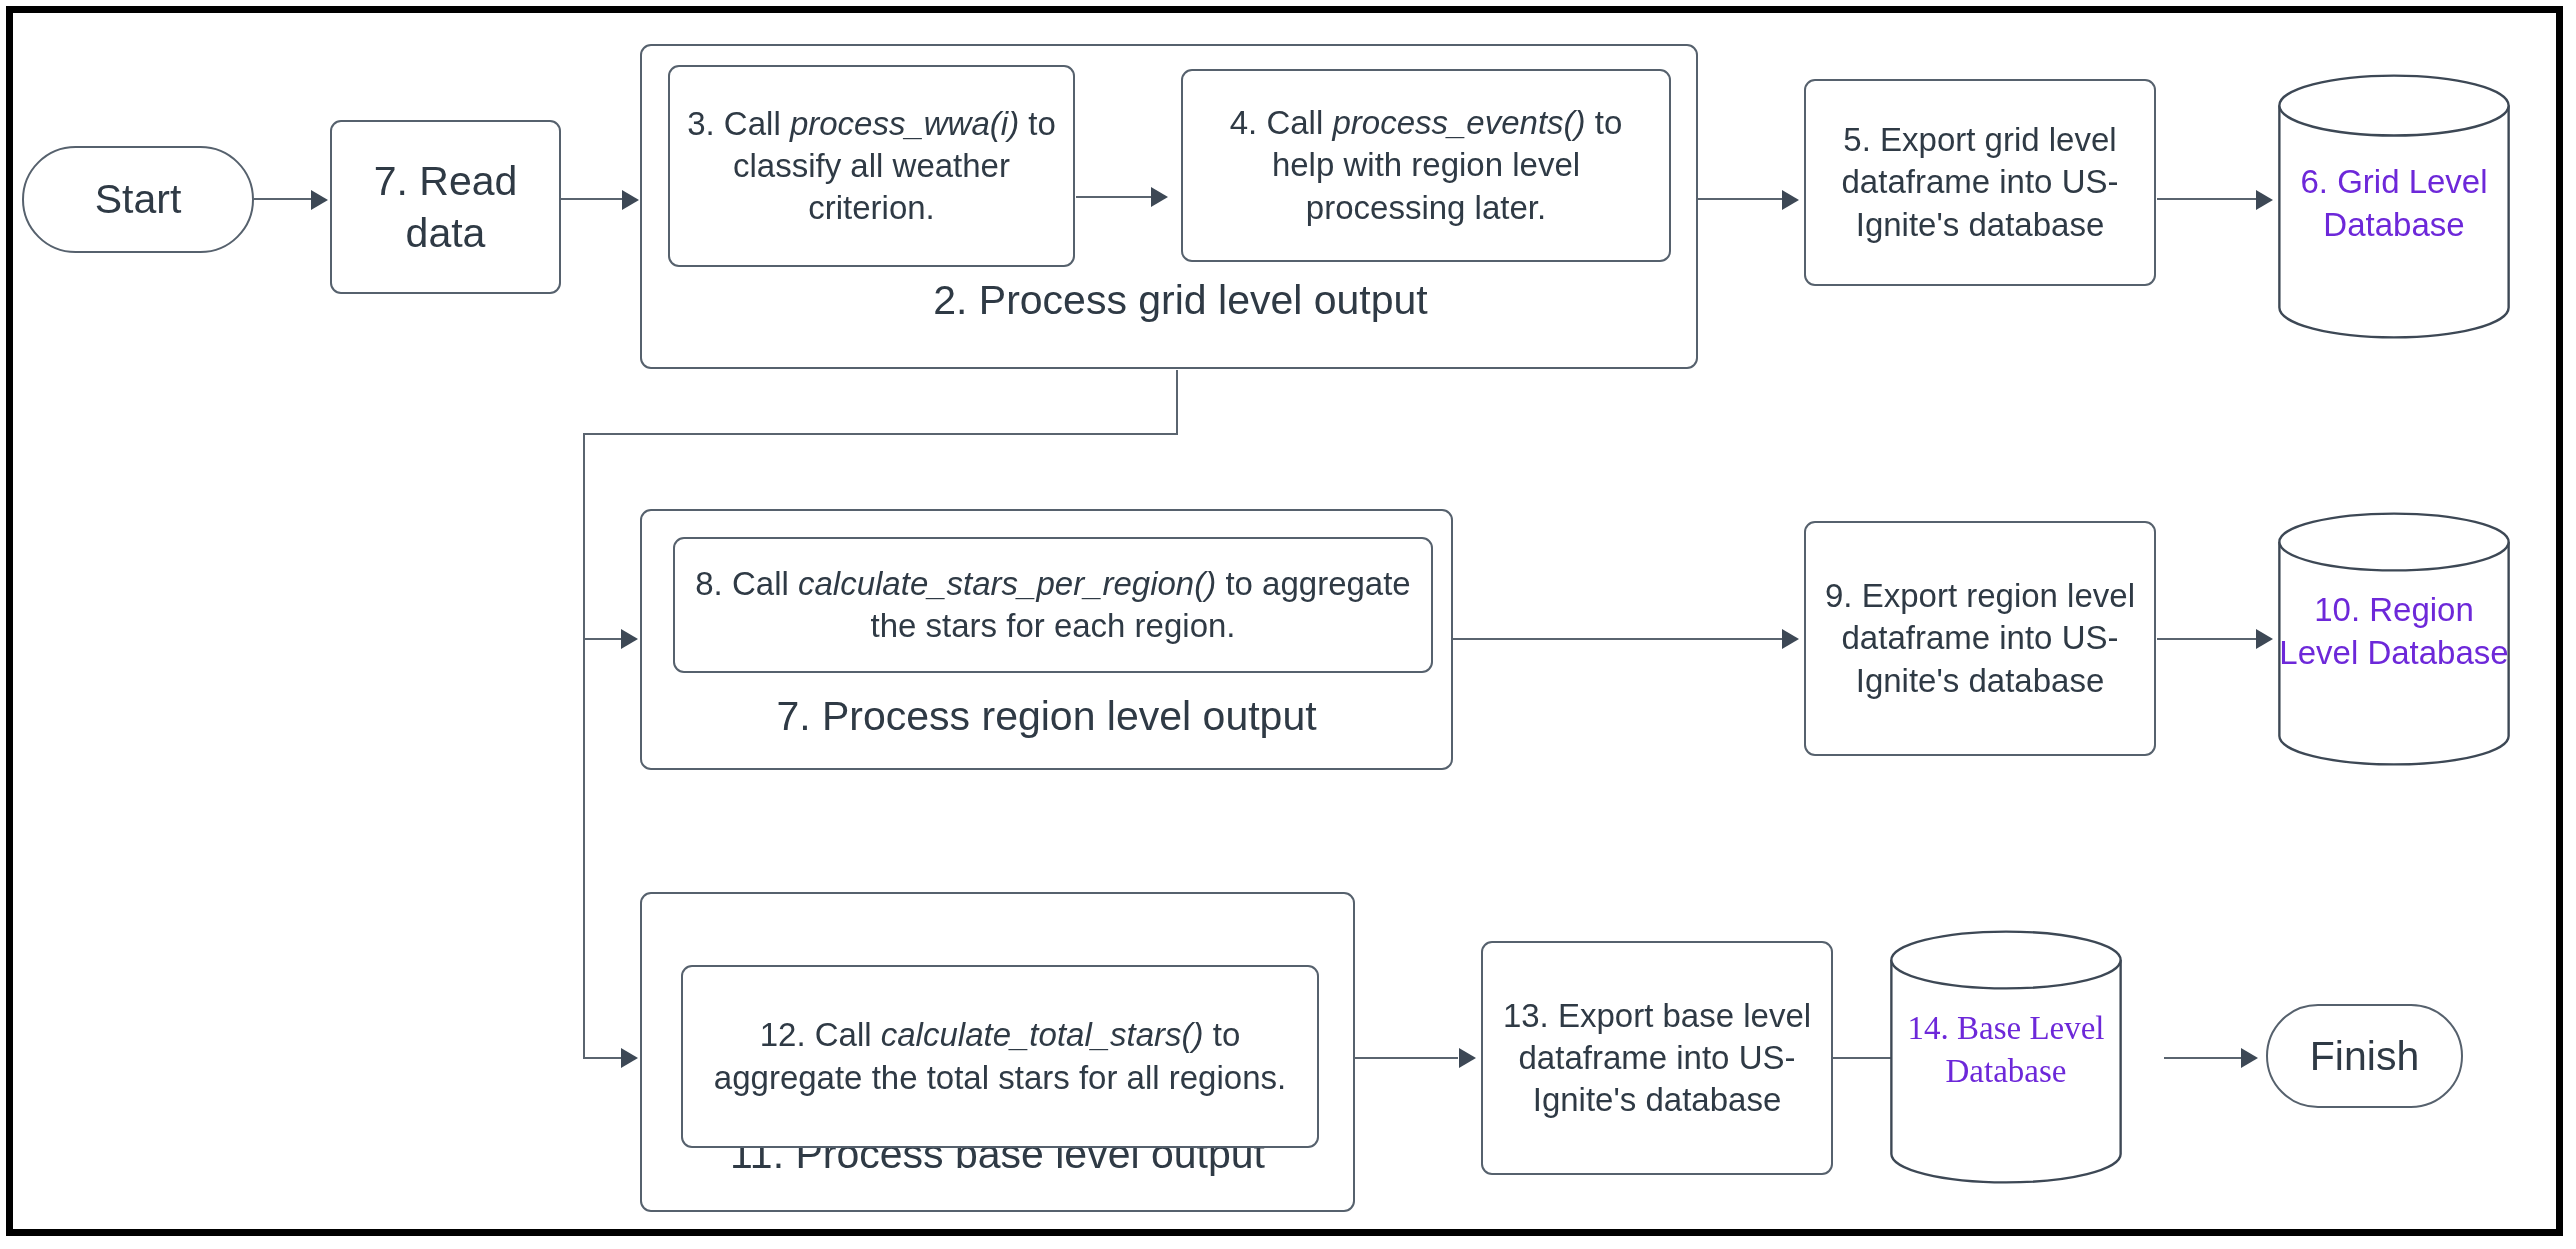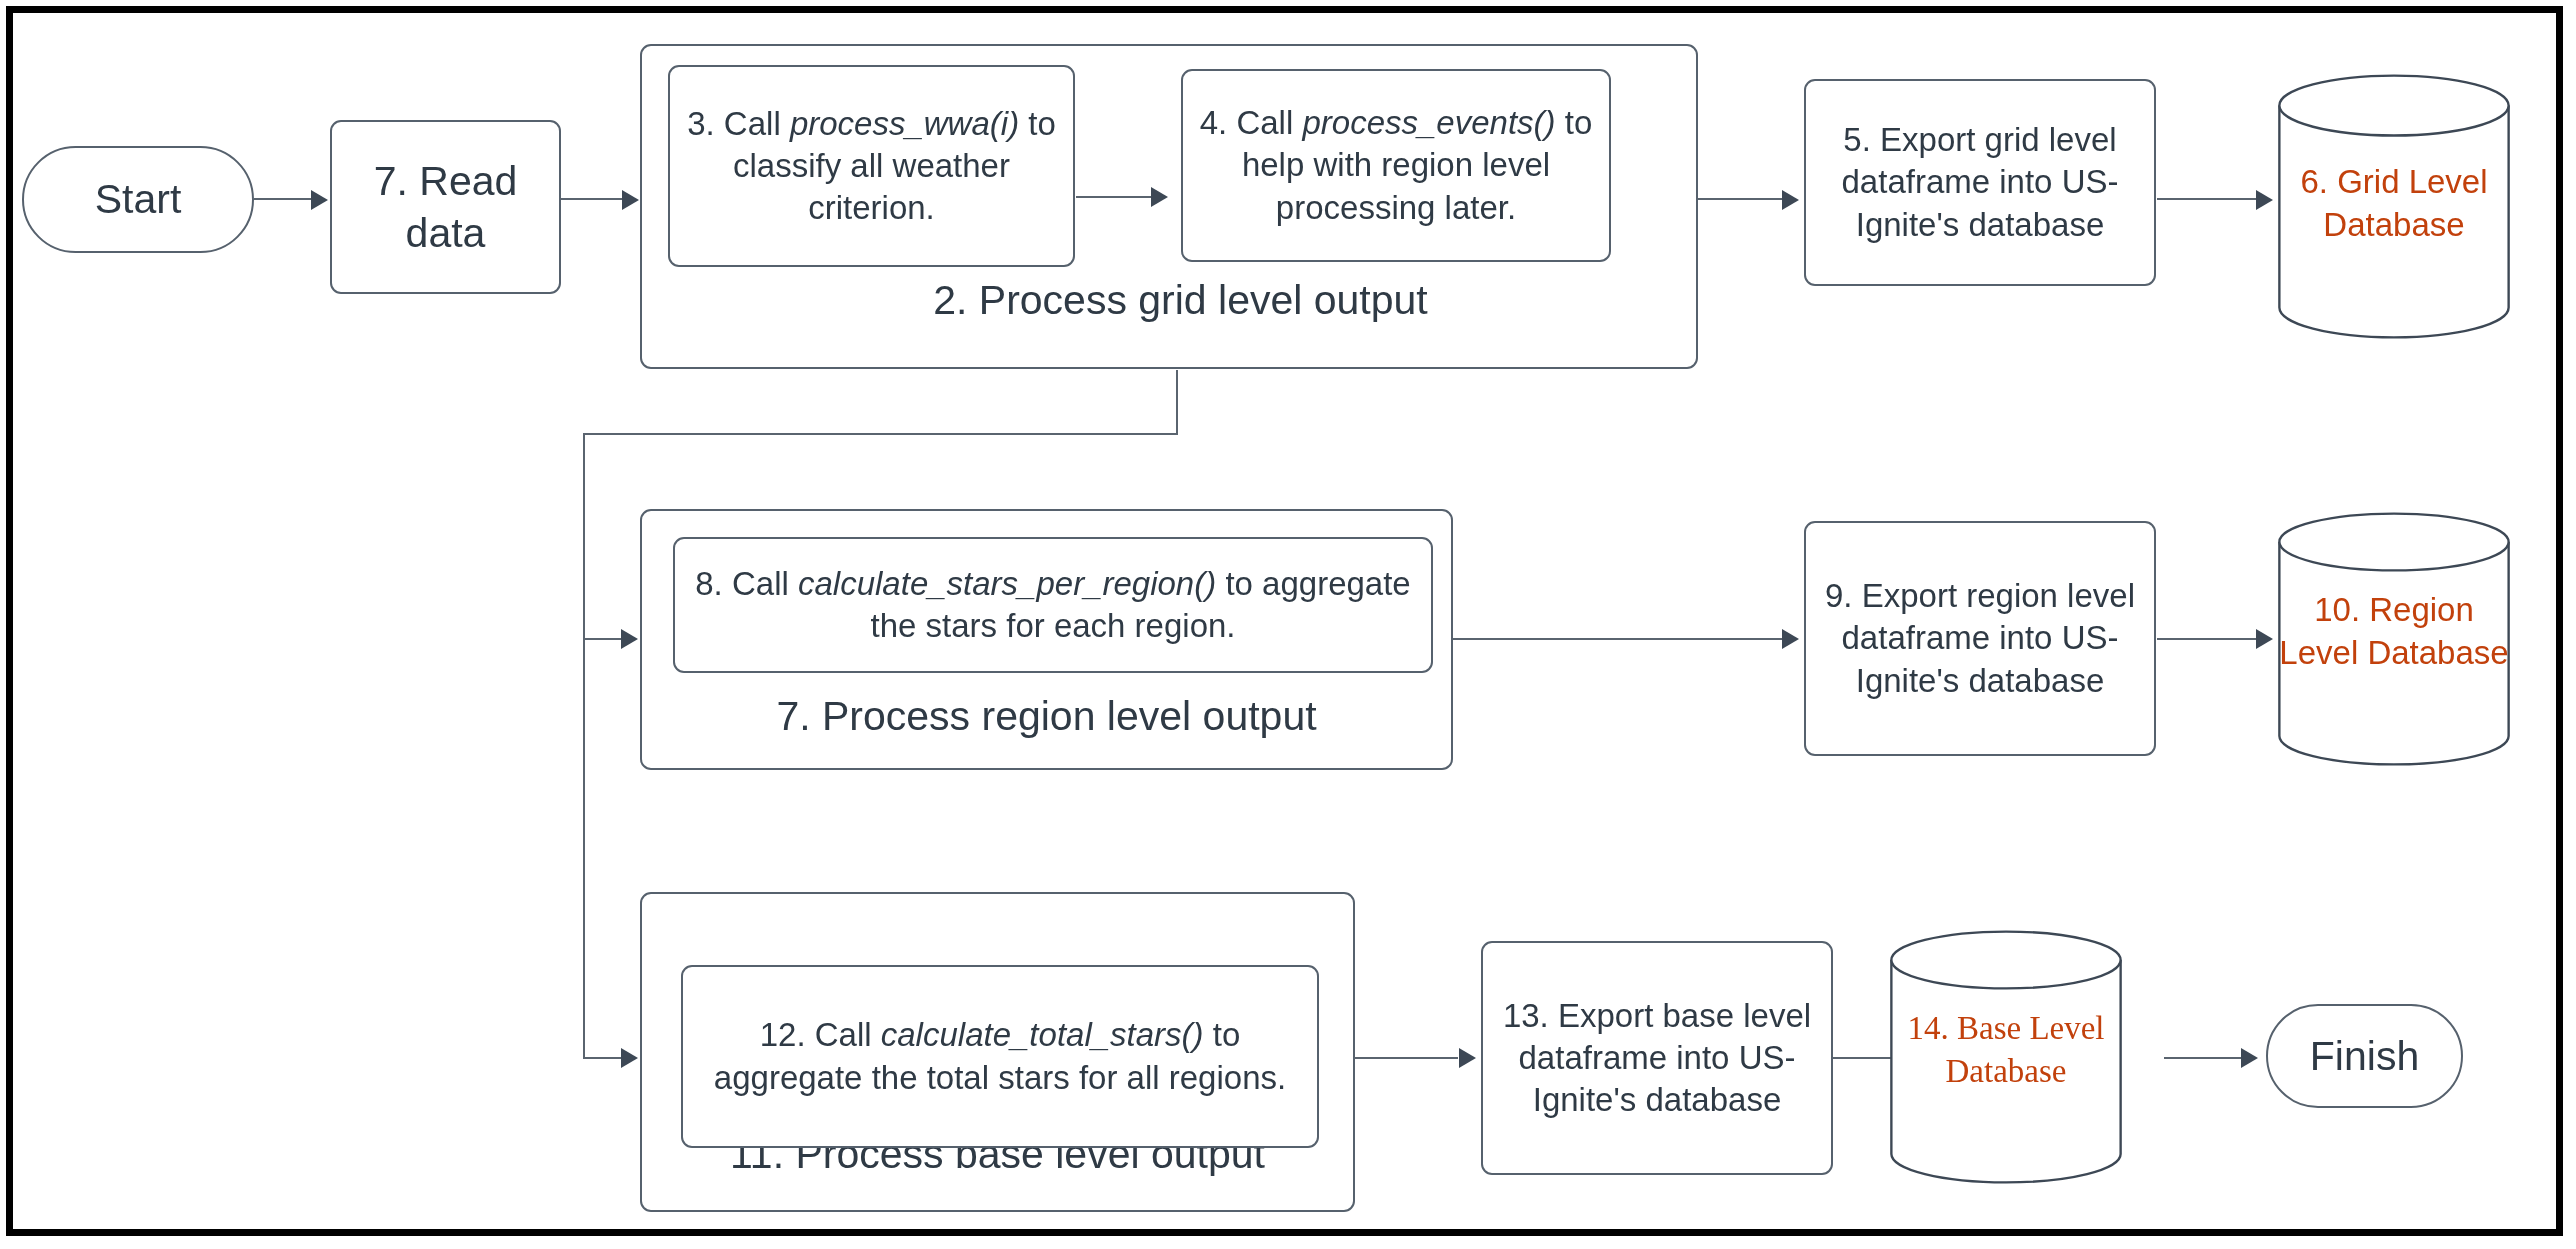--- a/index.html
+++ b/index.html
@@ -59,21 +59,21 @@
   .cyl{
     position:absolute;
     box-sizing:border-box;
   }
   .cyl svg{ position:absolute; left:0; top:0; width:100%; height:100%; }
   .cyl .cyl-txt{
     position:absolute;
     left:0; right:0;
     text-align:center;
     line-height:1.3;
-    color:#c2410c;
+    color:#6d28d9;
   }
   
   .ln{ position:absolute; background:#5a646f; }
   .ln.h{ height:2.4px; }
   .ln.v{ width:2.4px; }
   .arrow{
     position:absolute;
     width:0;height:0;
     border-top:10.3px solid transparent;
     border-bottom:10.3px solid transparent;
@@ -109,21 +109,21 @@
 
   <div class="node rbox f42" style="left:668px;top:65px;width:407px;height:202px;">
     <span class="txt">
       <span>3. Call </span><em>process_wwa(i)</em><span> to classify all weather criterion.</span>
     </span>
   </div>
 
   <div class="ln h" style="left:1076px;top:196px;width:76px;"></div>
   <div class="arrow" style="left:1151px;top:187px;"></div>
 
-  <div class="node rbox f42" style="left:1181px;top:69px;width:430px;height:193px;">
+  <div class="node rbox f42" style="left:1181px;top:69px;width:490px;height:193px;">
     <span class="txt">
       <span>4. Call </span><em>process_events()</em><span> to help with region level processing later.</span>
     </span>
   </div>
 
   <div class="ln h" style="left:1698px;top:198px;width:84px;"></div>
   <div class="arrow" style="left:1782px;top:190px;"></div>
 
   <div class="node rbox f42" style="left:1804px;top:79px;width:352px;height:207px;">
     <span class="txt">5. Export grid level dataframe into US-Ignite's database</span>

